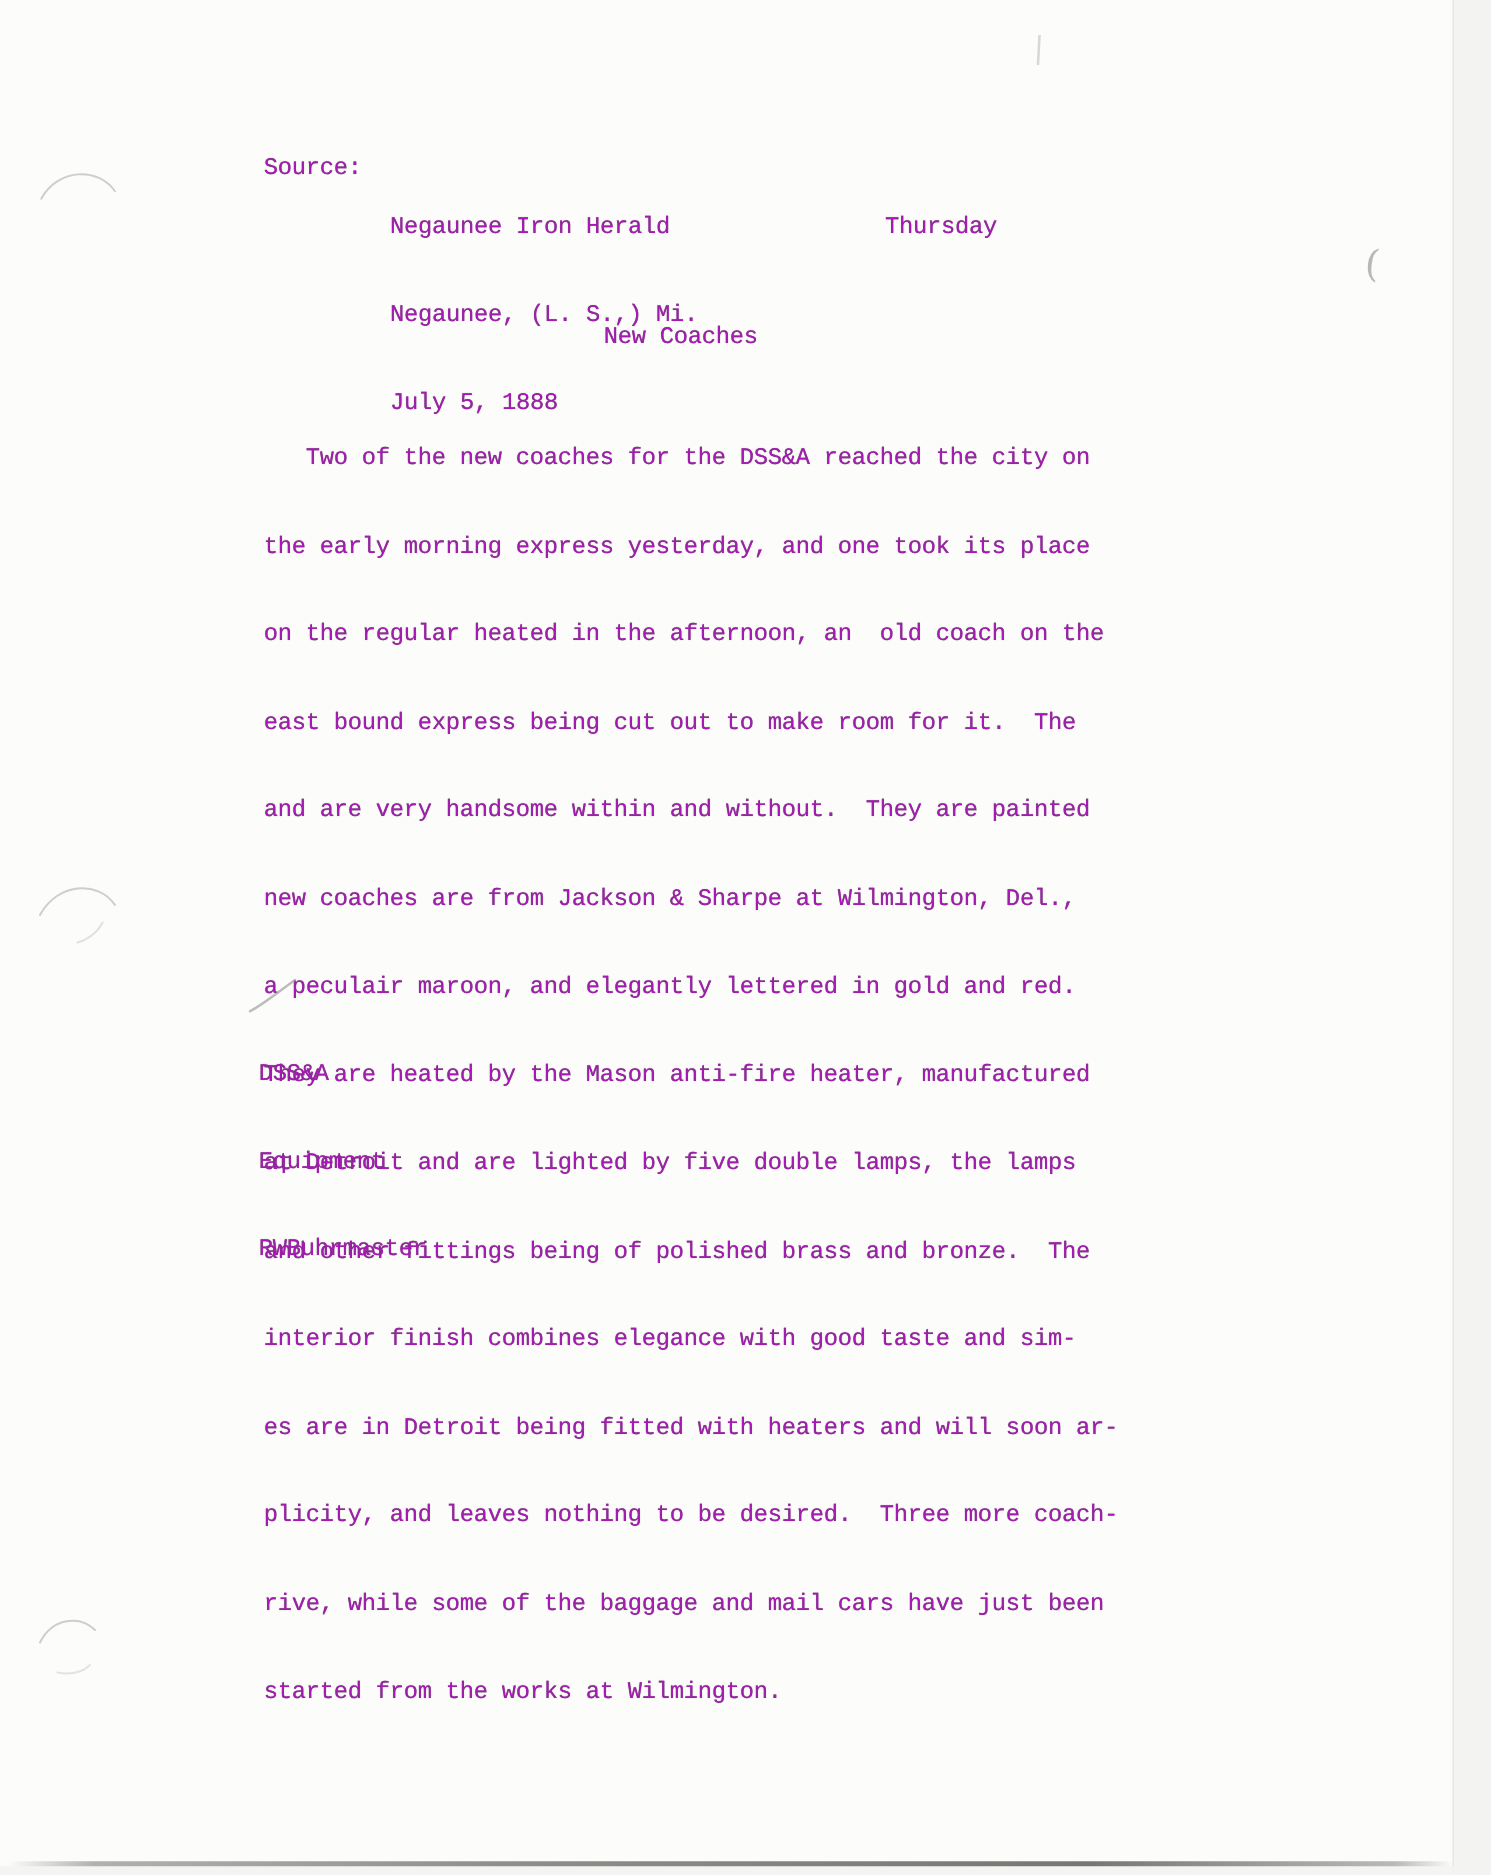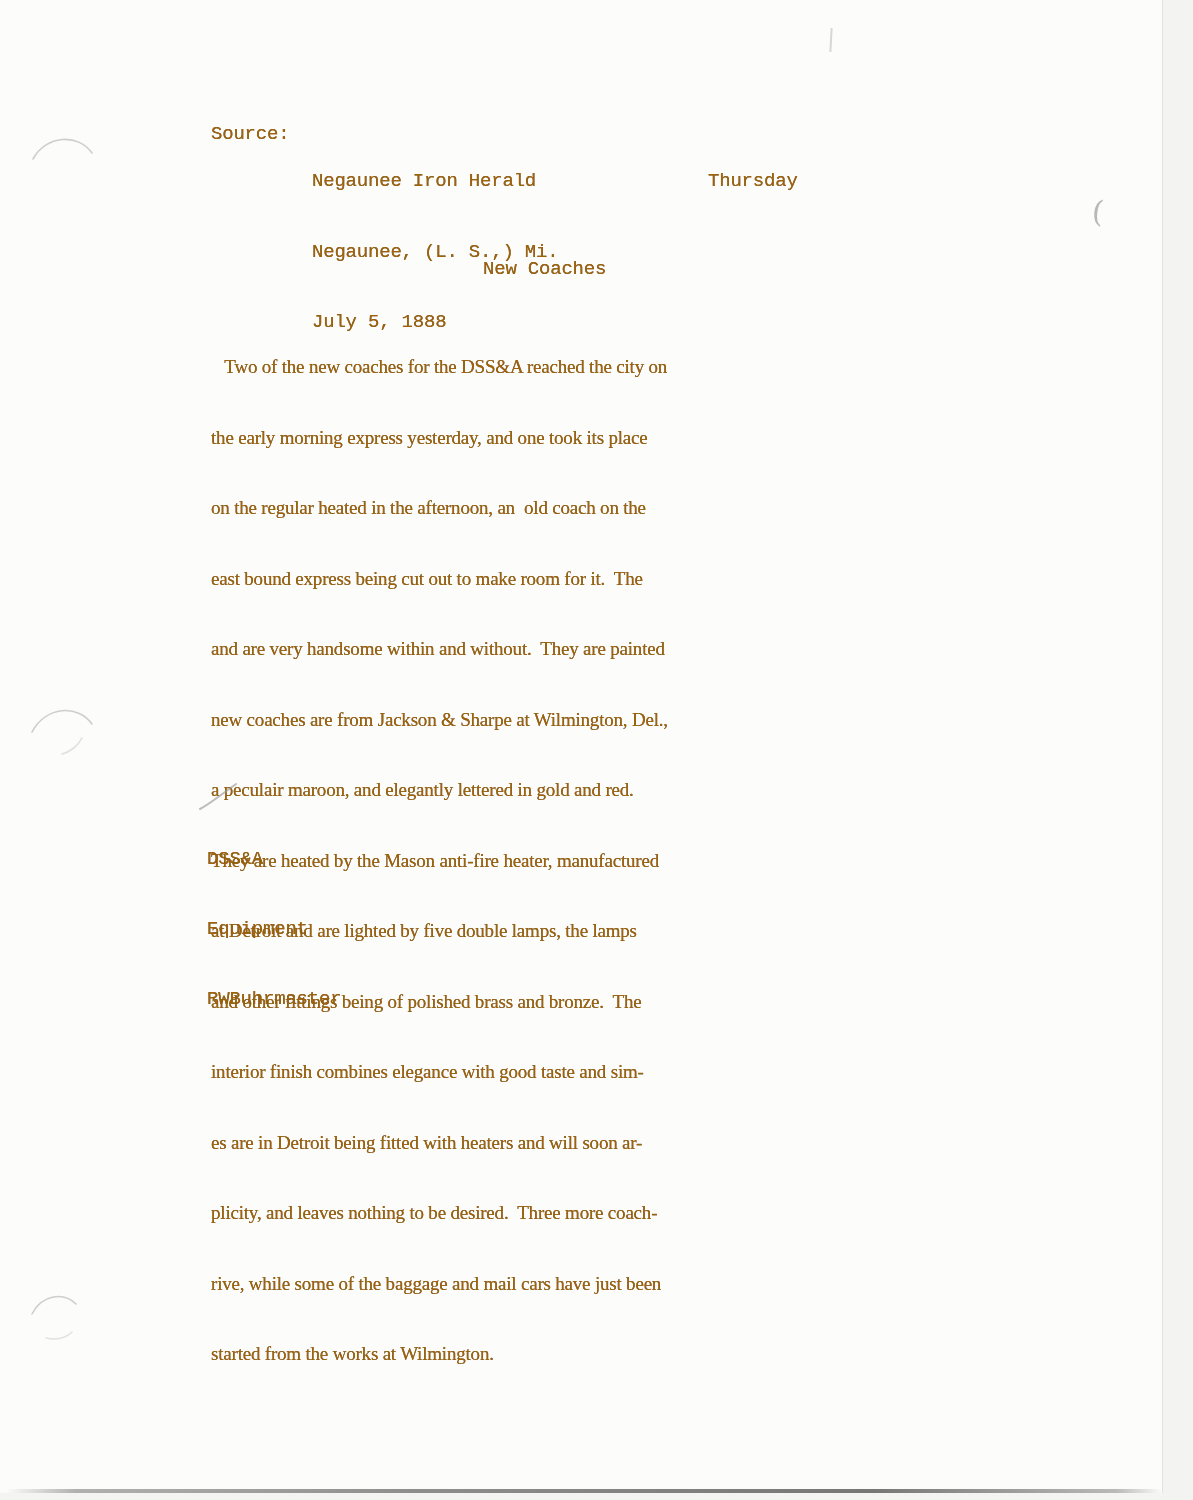--- a/index.html
+++ b/index.html
@@ -8,33 +8,33 @@
     position:relative;
     width:1193px;height:1500px;
     background:#fcfcfa;
     overflow:hidden;
     color:#454545;
   }
   .tw{
     font-family:"Liberation Mono","DejaVu Sans Mono",monospace;
     font-size:19px;
     line-height:23.5px;
-    color:#a16207;
+    color:#a21caf;
     white-space:pre;
     text-shadow:0 0 0.6px rgba(70,70,70,0.85);
     letter-spacing:-0.2px;
   }
   .abs{position:absolute;}
   
   .header-label{left:211px;top:123px;}
   .header-lines{left:312px;top:123px;}
   .day{left:708px;top:170px;}
   
   .title{left:483px;top:258px;text-align:right;}
-  .body-block{left:211px;top:308px;font-family:Liberation Serif, serif;}
+  .body-block{left:211px;top:308px;}
   
   .footer-block{left:207px;top:802px;line-height:23.2px;}
   
   .page-right-strip{left:1163px;top:0;width:30px;height:1500px;background:#f3f3f1;}
   .page-right-edge{left:1162px;top:0;width:1px;height:1500px;background:#e2e2df;}
   .bottom-shadow{
     left:6px;top:1489px;width:1157px;height:4px;border-radius:2px;
     background:linear-gradient(to right,
       rgba(130,130,128,0) 0%,
       rgba(115,115,112,0.55) 6%,

